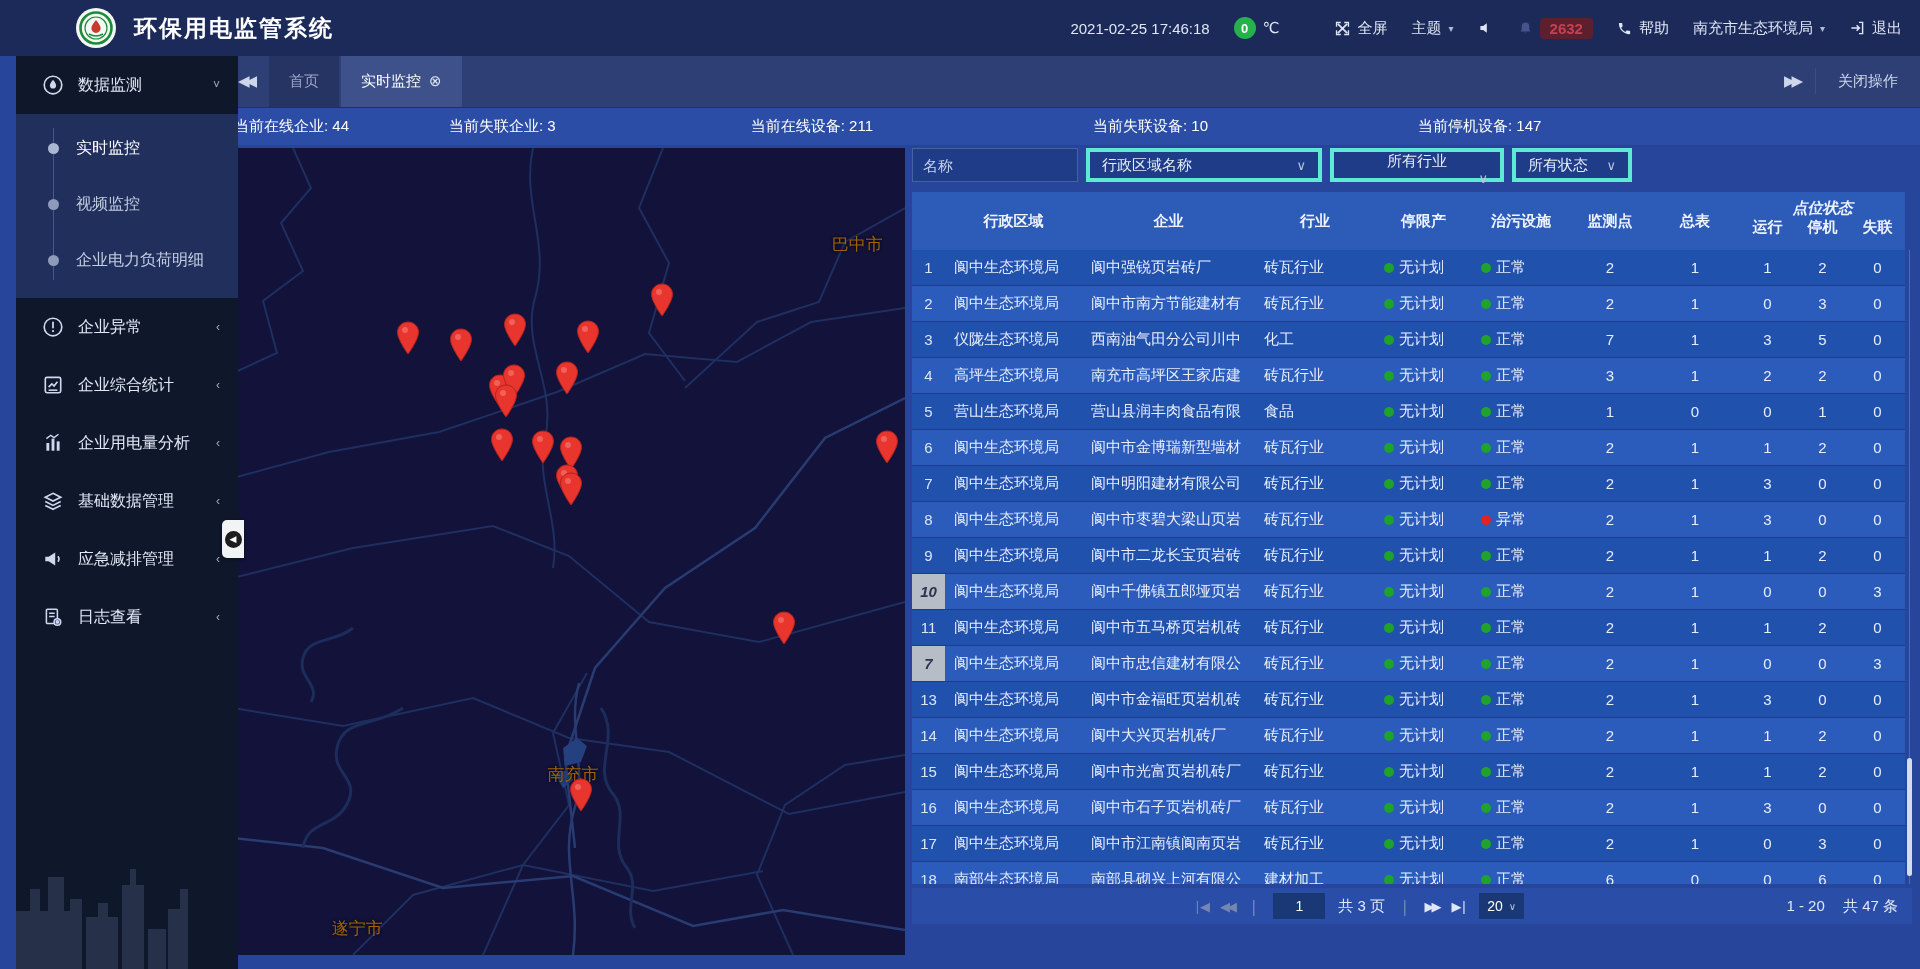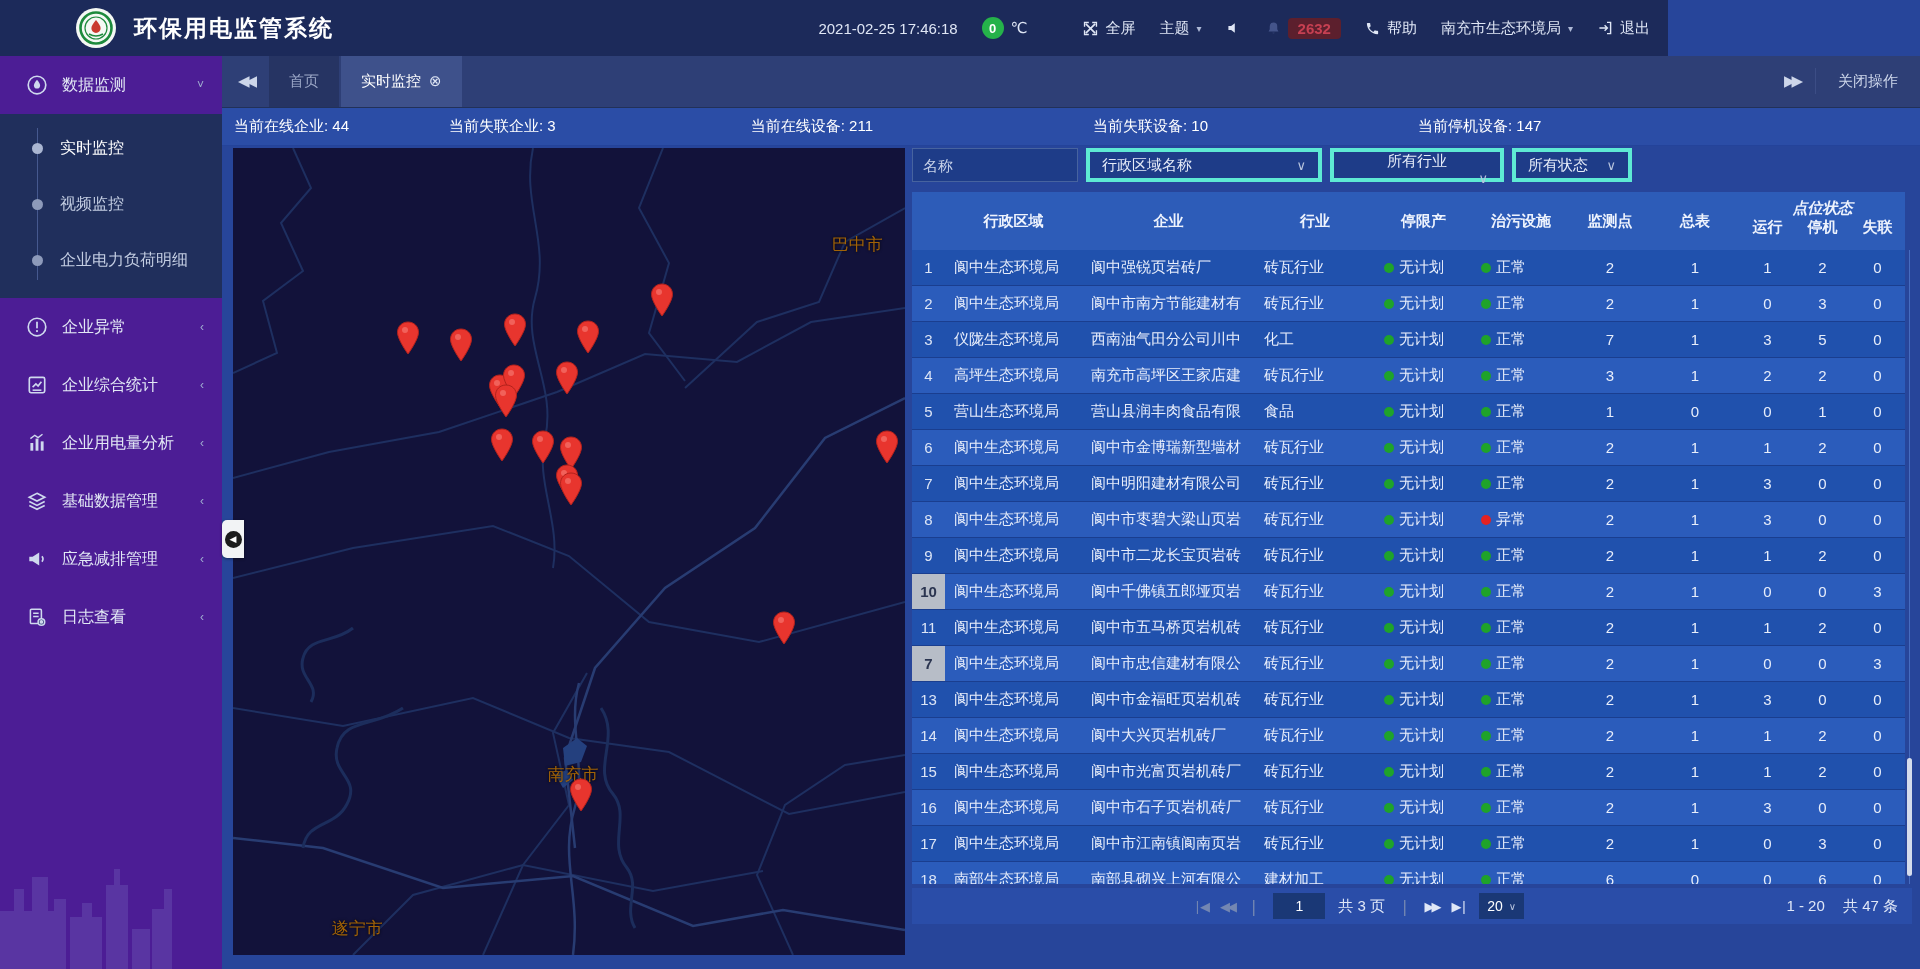--- a/index.html
+++ b/index.html
@@ -1,38 +1,38 @@
 <!DOCTYPE html>
 <html><head>
 <meta charset="utf-8">
 <style>
   * { margin:0; padding:0; box-sizing:border-box; }
   html,body { width:1920px; height:969px; overflow:hidden;
     font-family:"Liberation Sans","DejaVu Sans",sans-serif; background:#27459a; }
 
   
-  .app-header { position:absolute; left:0; top:0; width:1668px; height:56px;
+  .app-header { position:absolute; left:0; top:0; width:1920px; height:56px;
     background:#1c2a5a; display:flex; align-items:center; z-index:30; }
   .logo-wrap { margin-left:76px; width:40px; height:40px; border-radius:50%;
     background:#f4f8f4; display:flex; align-items:center; justify-content:center; flex:0 0 auto;}
   .app-title { color:#ffffff; font-size:23px; font-weight:bold; margin-left:18px; letter-spacing:2px;}
   .header-right { margin-left:auto; display:flex; align-items:center; gap:24px; padding-right:18px;
     color:#dfe6f5; font-size:15px; }
   .hdr-item { display:flex; align-items:center; gap:7px; cursor:pointer; white-space:nowrap;}
   .hdr-static { cursor:default; }
   .temp-circle { width:22px; height:22px; border-radius:50%; background:#25b24a; color:#fff;
     font-size:13px; display:flex; align-items:center; justify-content:center; font-weight:bold;}
   .notif-badge { background:#5c1f2d; color:#c64052; border-radius:4px; padding:2px 10px;
     font-size:15px; font-weight:bold; }
   .caret-down { font-size:10px; color:#aeb9d6; }
   .hdr-icon svg { display:block; }
 
   
-  .sidebar { position:absolute; left:0; top:56px; width:222px; height:913px;
-    background:#4c1d95; z-index:20; }
+  .sidebar { position:absolute; left:16px; top:56px; width:222px; height:913px;
+    background:#0f172a; z-index:20; }
   .side-item { height:58px; display:flex; align-items:center; padding:0 18px 0 26px;
     color:#e2e8f5; font-size:16px; cursor:pointer; position:relative;}
   .side-item .mi { width:22px; height:22px; margin-right:14px; color:#cfd9ee; flex:0 0 auto;}
   .side-item .chev { margin-left:auto; color:#9fadd0; font-size:12px; }
   .submenu { background:#202f5c; padding:6px 0 10px 0; position:relative; }
   .submenu:before { content:""; position:absolute; left:37px; top:14px; bottom:18px;
     width:1px; background:#46598f; }
   .sub-item { height:56px; display:flex; align-items:center; padding-left:60px;
     color:#c3cde2; font-size:16px; cursor:pointer; position:relative; }
   .sub-item .dot { position:absolute; left:32px; width:11px; height:11px; border-radius:50%;
@@ -104,21 +104,21 @@
   .th-group .g-subs div { text-align:center; }
   .tbl-body { position:absolute; left:0; top:102px; width:1000px; height:634px; overflow:hidden; }
   .t-row { width:993px; height:36px; color:#e8eefb; font-size:15px; cursor:pointer; }
   .t-row:nth-child(odd)  { background:#2051ad; }
   .t-row:nth-child(even) { background:#2b5cbb; }
   .t-row { border-bottom:1px solid #1a3e8f; }
   .td { display:flex; align-items:center; height:35px; overflow:hidden; white-space:nowrap; }
   .td.c { justify-content:center; }
   .td.l { padding-left:9px; }
   .td-idx { justify-content:center; color:#dce5f6; }
-  .td-idx.hl { background:#b7bdc7; color:#2b3550; font-weight:bold; }
+  .td-idx.hl { background:#b7bdc7; color:#2b3550; font-weight:bold;font-style:italic; }
   .status-dot { width:10px; height:10px; border-radius:50%; margin-right:5px; flex:0 0 auto;}
   .scroll-thumb { position:absolute; right:0; top:508px; width:5px; height:118px;
     background:#d5dcec; border-radius:3px; cursor:pointer;}
   .scroll-track { position:absolute; right:2px; top:0; width:1px; height:634px; background:#466cc0;}
 
   
   .pager { position:absolute; left:0; top:740px; width:1000px; height:36px; background:#2a4da8;
     display:flex; align-items:center; color:#dfe7f7; font-size:15px; }
   .pager-center { position:absolute; left:280px; display:flex; align-items:center; gap:13px; }
   .pg-ic { font-size:13px; letter-spacing:-3px; cursor:pointer; }

